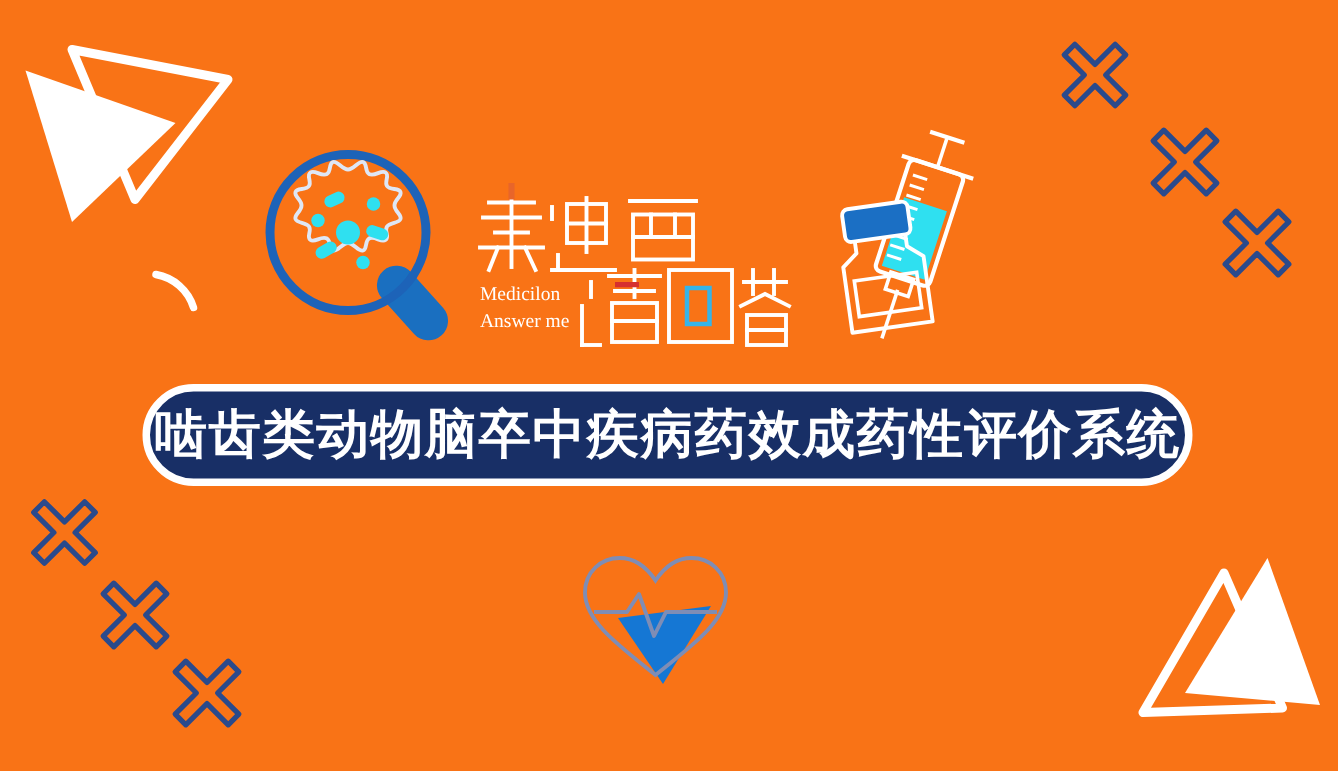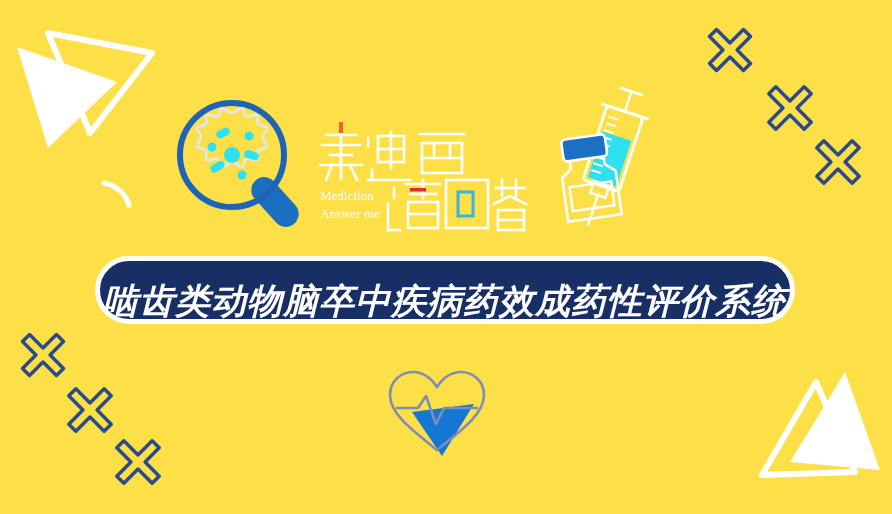--- a/index.html
+++ b/index.html
@@ -5,21 +5,21 @@
   html, body {
     margin: 0;
     padding: 0;
     background: #0d1b3e;
   }
   #banner {
     position: relative;
     width: 892px;
     height: 514px;
     overflow: hidden;
-    background: #fde047;
+    background: #f97316;
     font-family: "Liberation Sans", sans-serif;
   }
   #bg-svg, #deco-svg {
     position: absolute;
     left: 0;
     top: 0;
     width: 892px;
     height: 514px;
   }
   .layer {
@@ -43,23 +43,22 @@
     position: absolute;
     left: 95px;
     top: 256px;
     width: 700px;
     height: 68px;
     box-sizing: border-box;
     border: 5px solid #ffffff;
     border-radius: 40px;
     background: #182f66;
     display: flex;
-    align-items: flex-end;
+    align-items: center;
     justify-content: center;
-    font-style: italic;
   }
   #title-text {
     color: #ffffff;
     font-size: 35px;
     font-weight: bold;
     letter-spacing: 1px;
     line-height: 1;
     white-space: nowrap;
     font-family: "DejaVu Sans", "Liberation Sans", sans-serif;
   }

